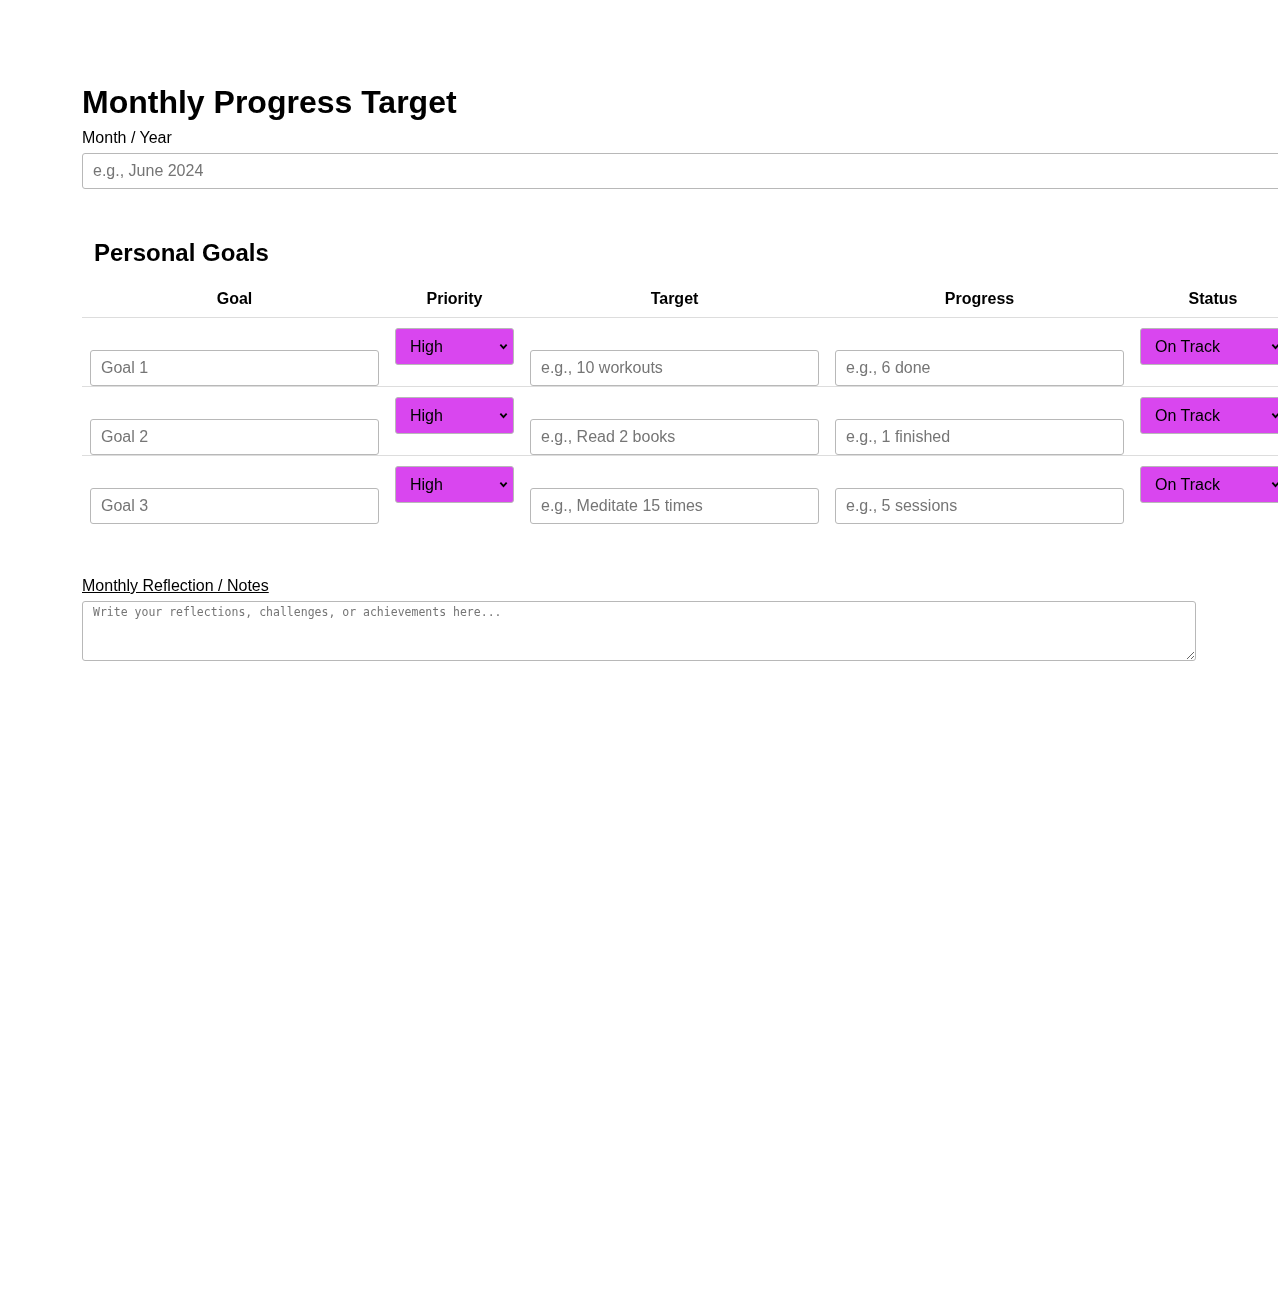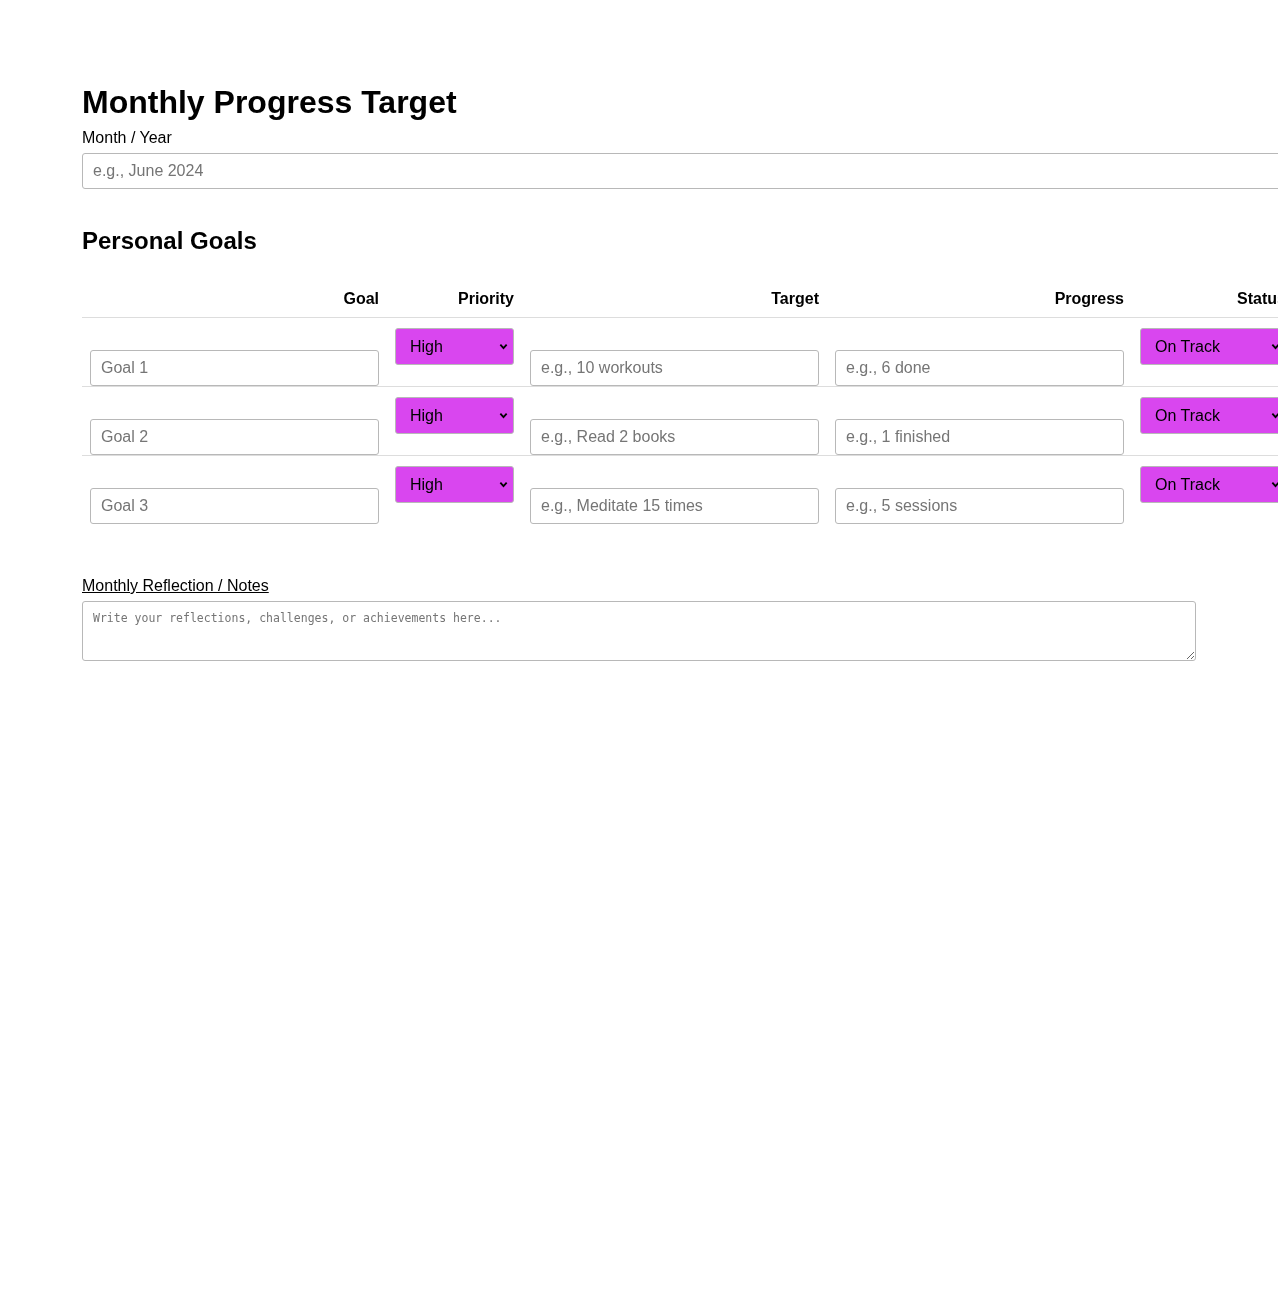--- a/index.html
+++ b/index.html
@@ -59,35 +59,35 @@
       position: absolute;
       top: 153px;
       left: 0;
       width: 1234px;
       height: 36px;
     }
     h2 {
       position: absolute;
       top: 226px;
       left: 0;
-      margin: 0;
+      margin: 12px;
       font-size: 24px;
       font-weight: bold;
       line-height: 30px;
       white-space: nowrap;
     }
     .goals-table {
       position: absolute;
       top: 281px;
       left: 0;
       width: 1114px;
       border-collapse: collapse;
     }
     .goals-table th {
-      text-align: right;
+      text-align: center;
       font-size: 16px;
       font-weight: bold;
       height: 36px;
       padding: 0 8px;
       border-bottom: 1px solid #dddddd;
       vertical-align: middle;
     }
     .goals-table td {
       padding: 10px 8px 0 8px;
       height: 66px;
@@ -131,21 +131,21 @@
     }
     .notes-area {
       position: absolute;
       top: 601px;
       left: 0;
       width: 1114px;
       height: 60px;
       box-sizing: border-box;
       border: 1px solid #b8b8b8;
       border-radius: 3px;
-      padding: 9px 10px;
+      padding: 3px 10px;
       font-family: "DejaVu Sans Mono", monospace;
       font-size: 11.5px;
       resize: vertical;
       outline: none;
     }
     .notes-area::placeholder {
       color: #757575;
       opacity: 1;
     }
   </style>

